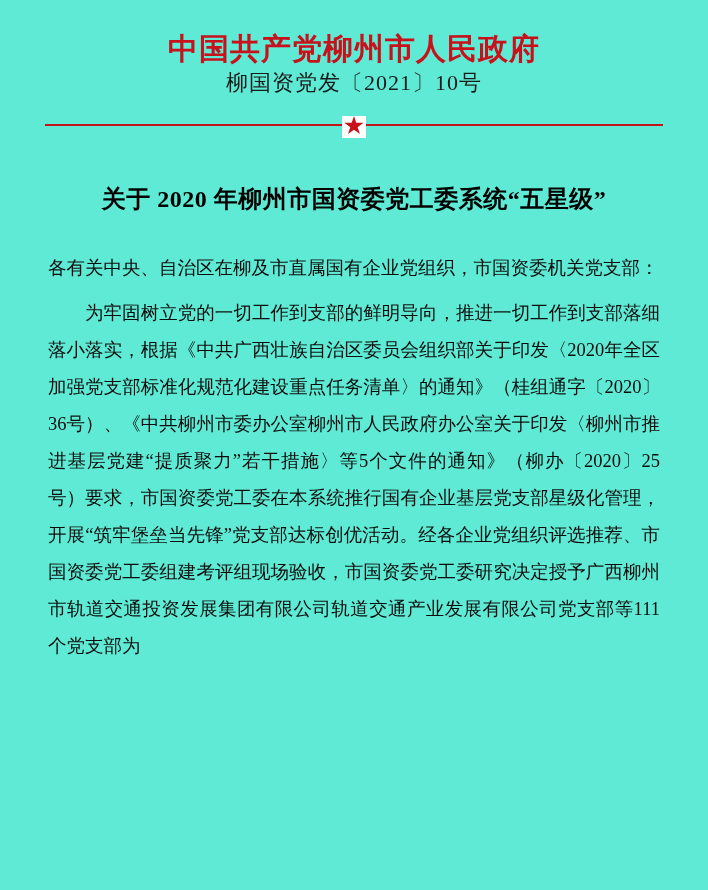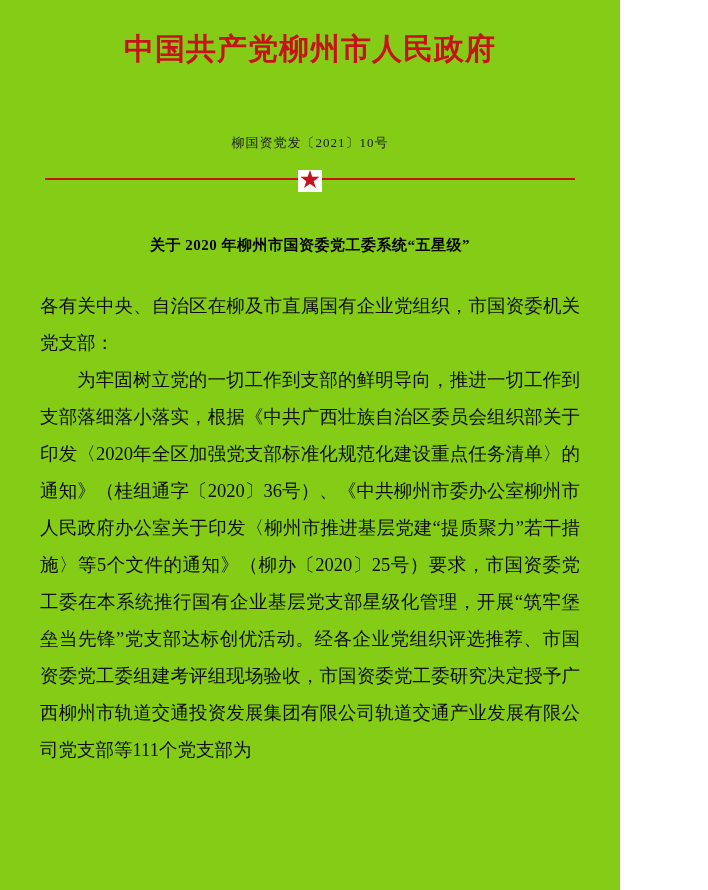--- a/index.html
+++ b/index.html
@@ -9,23 +9,23 @@
   }
   body {
     width: 708px;
     height: 890px;
     font-family: "Liberation Serif", "DejaVu Serif", serif;
     color: #111111;
     overflow: hidden;
   }
   .page {
     position: relative;
-    width: 620px;
+    width: 708px;
     height: 890px;
-    background: #84cc16;
+    background: #5eead4;
     box-sizing: border-box;
     padding: 0 40px;
   }
 
   
   .masthead {
     padding-top: 30px;
     text-align: center;
   }
   .masthead-line-1 {
@@ -42,23 +42,22 @@
     font-size: 31px;
     letter-spacing: 0.5px;
     line-height: 1.25;
     margin-top: 42px;
     font-family: "Liberation Serif", "DejaVu Serif", serif;
   }
 
   
   .doc-number {
     text-align: center;
-    font-size: 13px;
+    font-size: 22px;
     color: #1a1a1a;
-    margin-top: 66px;
     letter-spacing: 1px;
   }
 
   
   .red-rule-wrap {
     position: relative;
     margin-top: 18px;
     height: 22px;
   }
   .red-rule {
@@ -81,41 +80,41 @@
     line-height: 20px;
     text-align: center;
     background: #ffffff;
     font-family: "DejaVu Sans", sans-serif;
   }
 
   
   .doc-title {
     margin-top: 40px;
     text-align: center;
-    font-size: 15px;
+    font-size: 24px;
     font-weight: bold;
     line-height: 1.75;
     color: #000000;
     letter-spacing: 0.5px;
   }
   .doc-title .t-line {
     display: block;
   }
 
   
   .body-text {
     margin-top: 30px;
     font-size: 18.5px;
     line-height: 2.0;
     color: #0d0d0d;
     text-align: justify;
     text-justify: inter-ideograph;
   }
   .body-text p {
-    margin: 0;
+    margin: 8px;
   }
   .p-indent {
     text-indent: 2em;
   }
 </style>
 </head>
 <body>
 
 <div class="page">
 

